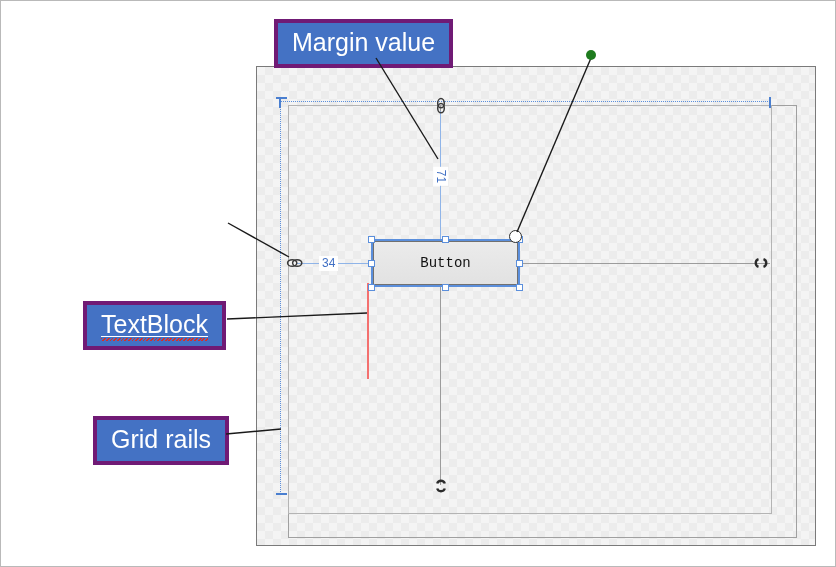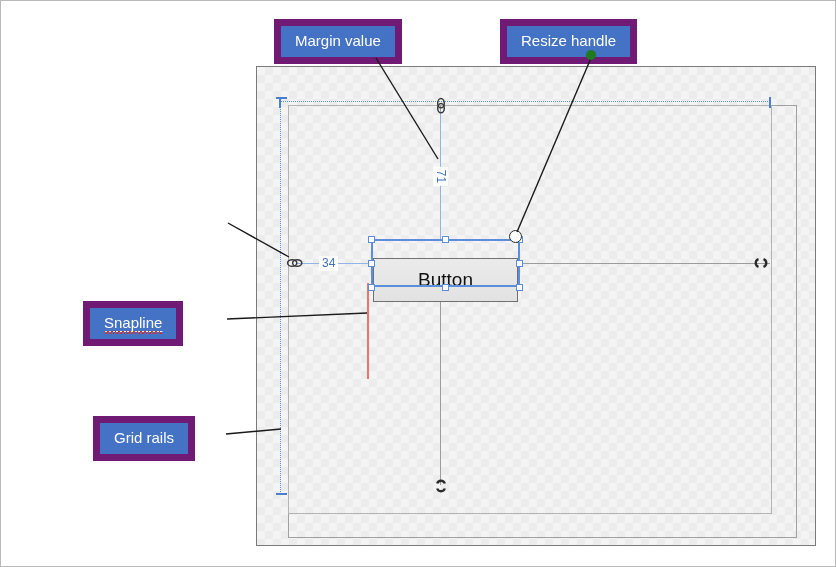--- a/index.html
+++ b/index.html
@@ -115,23 +115,22 @@
 
   
   .wpf-button{
     position:absolute;
     left:116px;top:174px;
     width:145px;height:44px;
     box-sizing:border-box;
     background:linear-gradient(#ebebeb,#e2e2e2);
     border:1px solid #707070;
     display:flex;align-items:center;justify-content:center;
-    font-size:19px;color:#111111;
-    font-family:Liberation Sans, sans-serif;
-    margin-top:17px;
+    font-size:14px;color:#111111;
+    font-family:Liberation Mono, monospace;
   }
   .sel-frame{
     position:absolute;
     left:114px;top:172px;
     width:149px;height:48px;
     box-sizing:border-box;
     border:2px solid #5b8fdc;
     pointer-events:none;
   }
   .handle{
@@ -167,23 +166,23 @@
     font-size:19px;color:#121212;
     font-family:"DejaVu Sans", sans-serif;
     white-space:nowrap;
   }
 
   
   .callout{
     position:absolute;
     box-sizing:border-box;
     background:#4472c4;
-    border:7px solid #701a75;
+    border:4px solid #701a75;
     color:#ffffff;
-    font-size:15px;
+    font-size:25px;
     line-height:1;
     padding:7px 14px 9px 14px;
     white-space:nowrap;
   }
   .callout.misspelled{
     text-decoration:underline;
     text-decoration-color:#ffffff;
     text-decoration-thickness:1px;
     text-underline-offset:3px;
   }
@@ -275,27 +274,24 @@
     <div class="handle" style="left:185px;top:217px;"></div>
     <div class="handle" style="left:259px;top:217px;"></div>
 
     <div class="circle-handle" style="left:252px;top:163px;"></div>
   </div>
 
   <div class="callout" style="left:273px;top:18px;">
     <span>Margin value</span>
   </div>
 
-  <div class="callout" style="left:499px;top:18px;">
-    <span>Resize handle</span>
-  </div>
 
 
   <div class="callout misspelled" style="left:82px;top:300px;">
-    <span>Snapline</span>
+    <span>TextBlock</span>
     <span class="squiggle"></span>
   </div>
 
   <div class="callout" style="left:92px;top:415px;">
     <span>Grid rails</span>
   </div>
 
   <svg id="leaders">
 
     <line x1="375" y1="57" x2="437" y2="158" stroke="#1a1a1a" stroke-width="1.4"></line>

